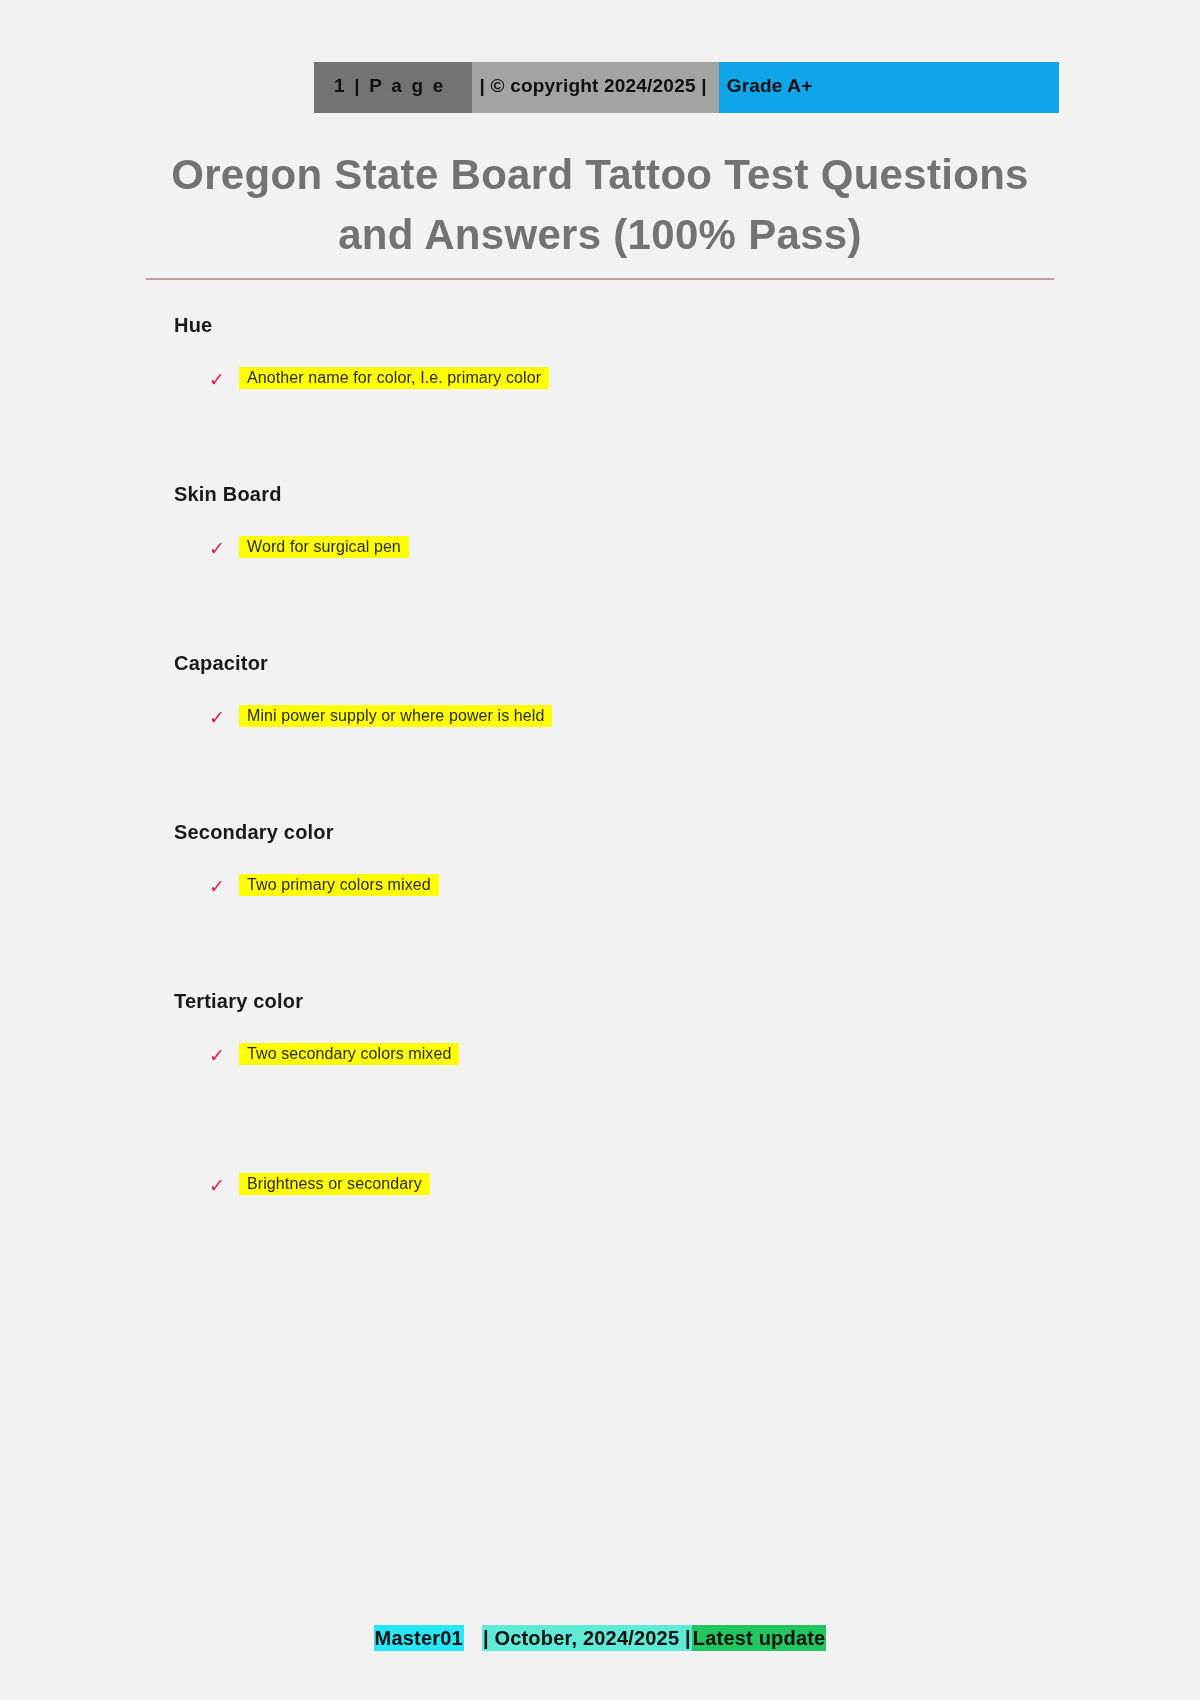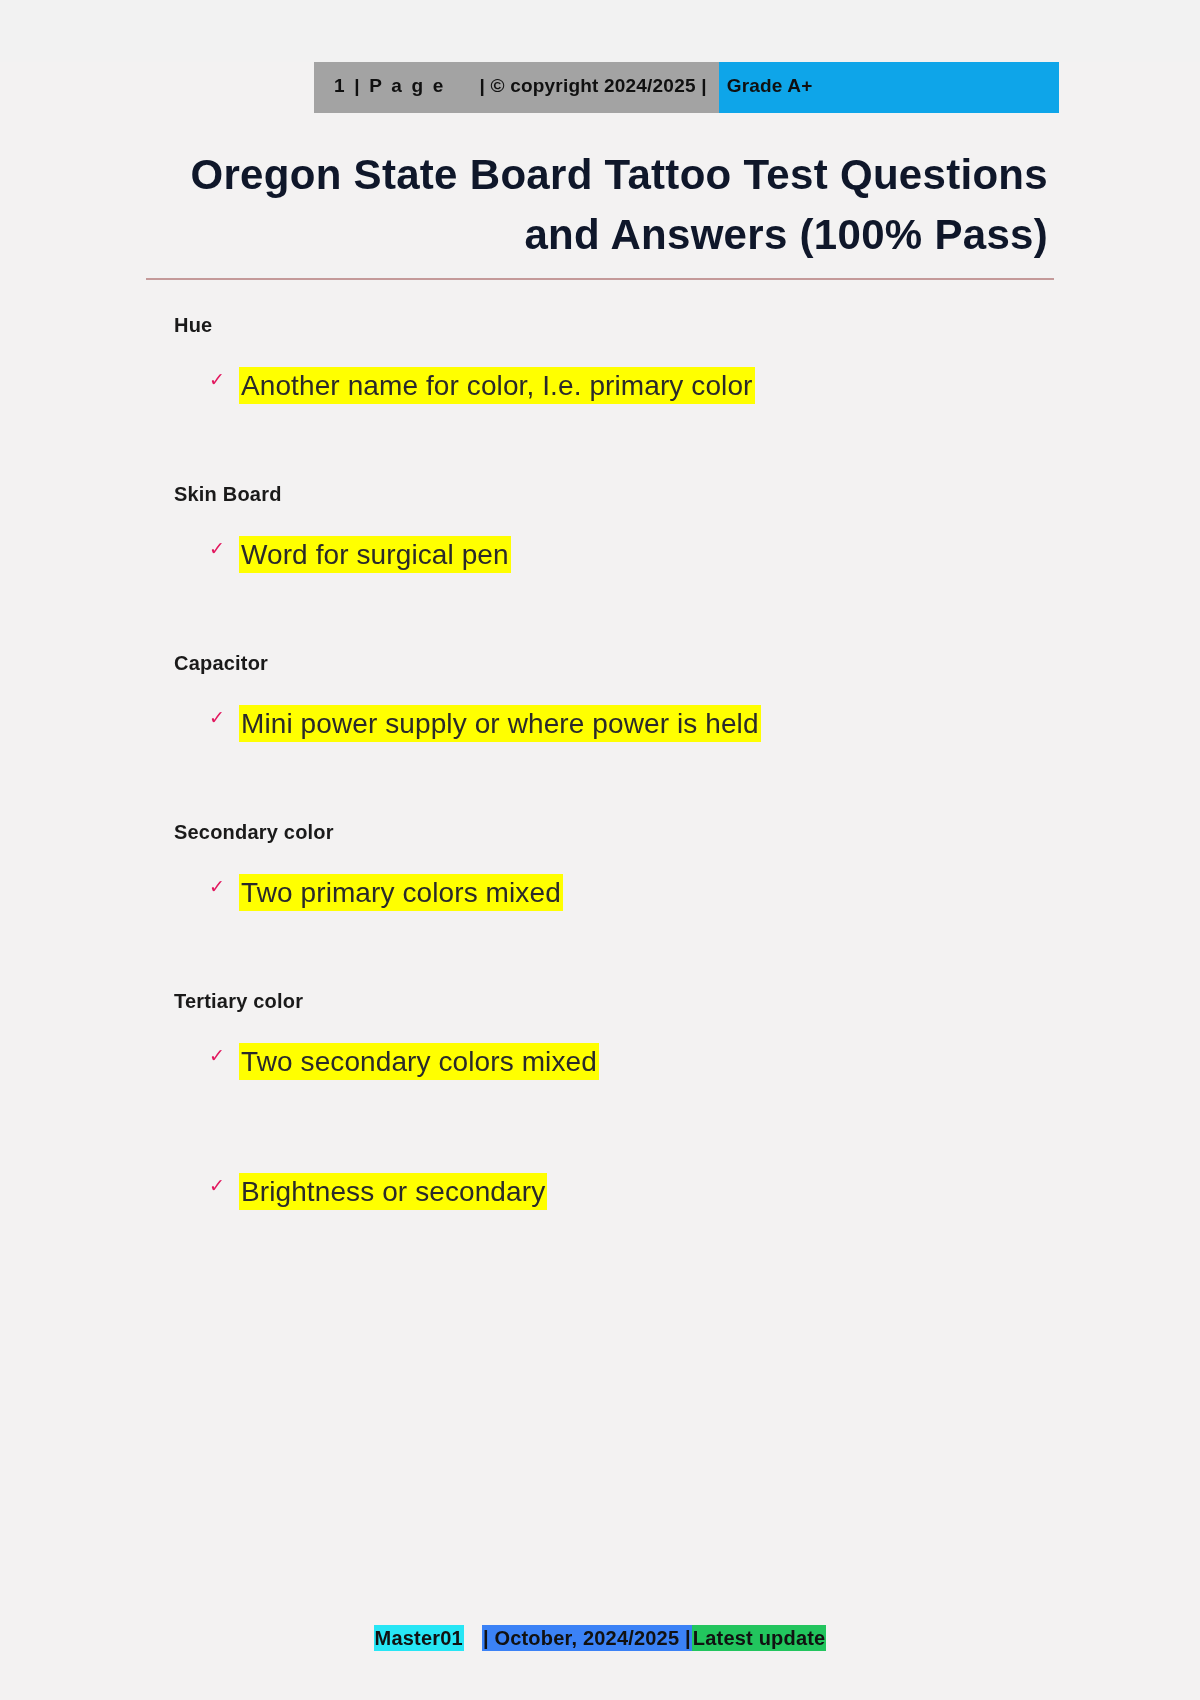--- a/index.html
+++ b/index.html
@@ -35,21 +35,21 @@
     color: #101010;
   }
   .hdr-seg {
     display: flex;
     align-items: center;
     padding: 14px 10px 16px 10px;
     white-space: pre;
     line-height: 1.1;
   }
   .hdr-page {
-    background: #a3a3a3;
+    background: #737373;
     letter-spacing: 2.2px;
     padding-left: 20px;
     padding-right: 26px;
     text-align: right;
   }
   .hdr-copy {
     background: #a3a3a3;
     letter-spacing: 0.2px;
     padding-left: 8px;
     padding-right: 12px;
@@ -64,22 +64,22 @@
   
   .title-wrap {
     margin-top: 32px;
     border-bottom: 2px solid #c49a9a;
     padding-bottom: 8px;
   }
   .doc-title {
     font-size: 42px;
     line-height: 1.42;
     font-weight: bold;
-    color: #0f172a;
-    text-align: right;
+    color: #737373;
+    text-align: center;
     letter-spacing: 0.3px;
     margin: 0;
     padding: 0 6px 6px 6px;
   }
 
   
   .qa-list {
     margin-top: 18px;
   }
   .qa-block {
@@ -103,44 +103,44 @@
   }
   .check {
     color: #e2185f;
     font-size: 19px;
     line-height: 1;
     width: 30px;
     flex: none;
     padding-top: 3px;
   }
   .qa-answer {
-    font-size: 28px;
+    font-size: 16px;
     color: #2a2a2a;
     background: #ffff00;
     line-height: 1.25;
     letter-spacing: 0.1px;
-    padding: 1px 2px;
+    padding: 1px 8px;
   }
   .spacer-sm { height: 70px; }
 
   
   .footer {
     position: absolute;
     left: 0;
     right: 0;
     top: 1565px;
     text-align: center;
     font-size: 20px;
     font-weight: bold;
     color: #111;
     letter-spacing: 0.2px;
   }
   .footer span { padding: 2px 1px; }
   .f-master { background: #27e6f5; }
-  .f-date   { background: #3b82f6; margin-left: 18px; }
+  .f-date   { background: #5eead4; margin-left: 18px; }
   .f-latest { background: #22c55e; }
 </style>
 </head>
 <body>
 
 <div class="page">
 
   <div class="header-bar">
     <div class="hdr-seg hdr-page">1 | P a g e</div>
     <div class="hdr-seg hdr-copy">| © copyright 2024/2025 |</div>

